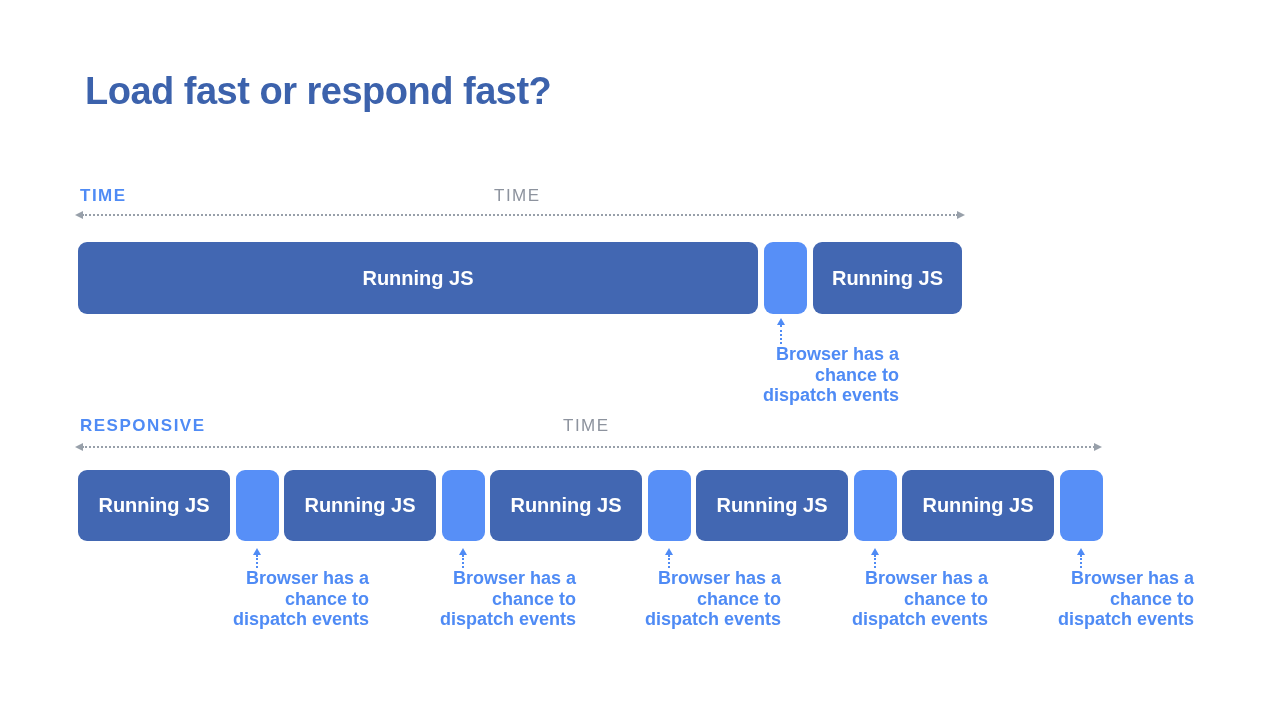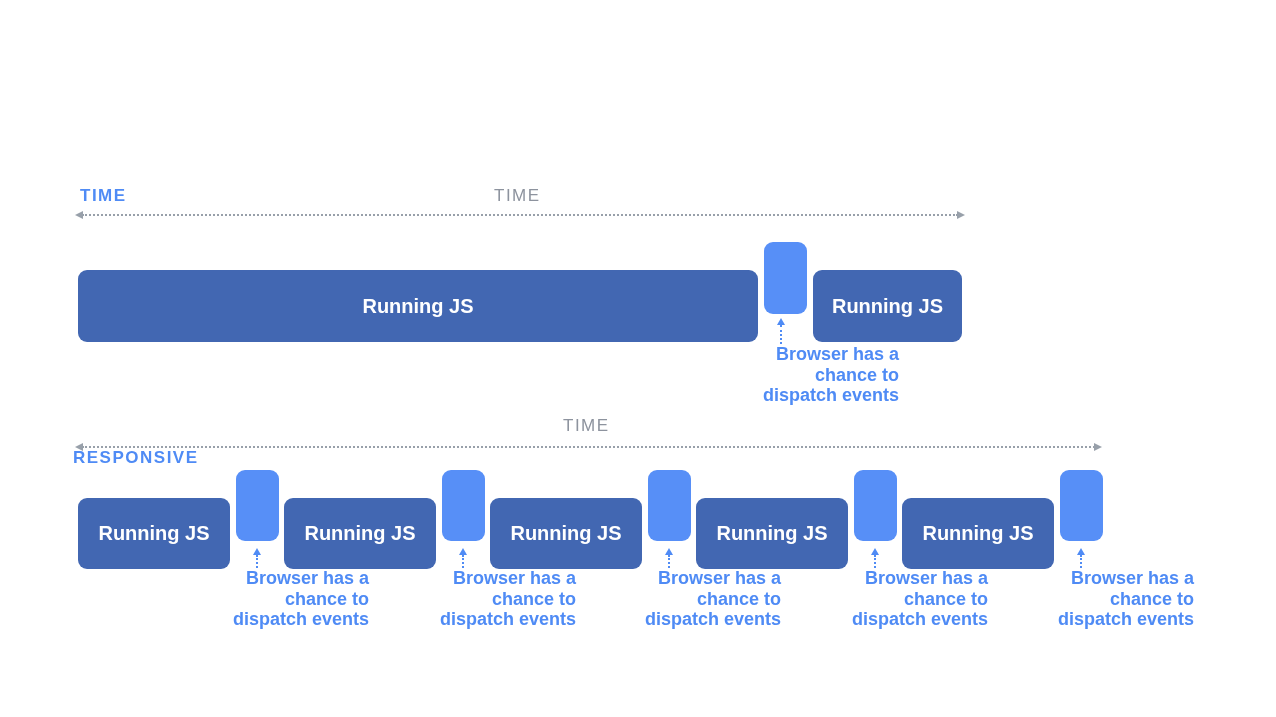--- a/index.html
+++ b/index.html
@@ -45,21 +45,21 @@
     border-right:8px solid var(--axis-gray);
   }
   .ah-right{
     border-top:4px solid transparent;border-bottom:4px solid transparent;
     border-left:8px solid var(--axis-gray);
   }
   .block{
     position:absolute;border-radius:9px;
     display:flex;align-items:center;justify-content:center;
   }
-  .block-dark{background:var(--block-dark);margin-top:28px;}
+  .block-dark{background:var(--block-dark);}
   .block-light{background:var(--block-light);}
   .block-label{
     color:#ffffff;font-size:20px;font-weight:bold;
     white-space:nowrap;
   }
   .row1{top:242px;height:72px;}
   .row2{top:470px;height:71px;}
   .up-arrow{
     position:absolute;
     display:flex;flex-direction:column;align-items:center;
@@ -81,20 +81,21 @@
     color:var(--accent);
     text-align:right;
   }
   .annotation div{white-space:nowrap;}
 </style>
 </head>
 <body>
 
 <div class="slide">
 
+  <h1 class="title">Load fast or respond fast?</h1>
 
   <span class="tl-label" style="left:80px;top:186px;">TIME</span>
   <span class="time-label" style="left:494px;top:186px;">TIME</span>
 
   <div class="axis-line" style="left:82px;top:214px;width:876px;"></div>
   <span class="ah ah-left" style="left:75px;top:211px;"></span>
   <span class="ah ah-right" style="left:957px;top:211px;"></span>
 
   <div class="block block-dark row1" style="left:78px;width:680px;">
     <span class="block-label">Running JS</span>
@@ -107,21 +108,21 @@
   <div class="up-arrow" style="left:777px;top:318px;">
     <span class="head"></span>
     <span class="stem stem-tall"></span>
   </div>
   <div class="annotation" style="left:763px;top:344px;">
     <div>Browser has a</div>
     <div>chance to</div>
     <div>dispatch events</div>
   </div>
 
-  <span class="tl-label" style="left:73px;top:416px;margin-top:32px;">RESPONSIVE</span>
+  <span class="tl-label" style="left:80px;top:416px;">RESPONSIVE</span>
   <span class="time-label" style="left:563px;top:416px;">TIME</span>
 
   <div class="axis-line" style="left:82px;top:446px;width:1013px;"></div>
   <span class="ah ah-left" style="left:75px;top:443px;"></span>
   <span class="ah ah-right" style="left:1094px;top:443px;"></span>
 
   <div class="block block-dark row2" style="left:78px;width:152px;">
     <span class="block-label">Running JS</span>
   </div>
   <div class="block block-light row2" style="left:236px;width:43px;"></div>

